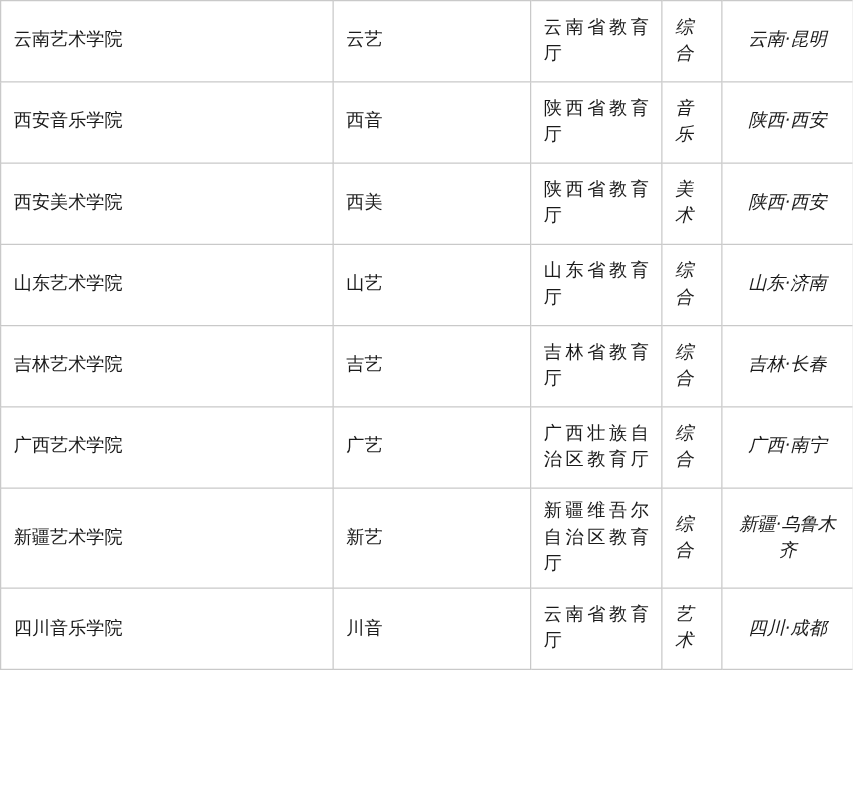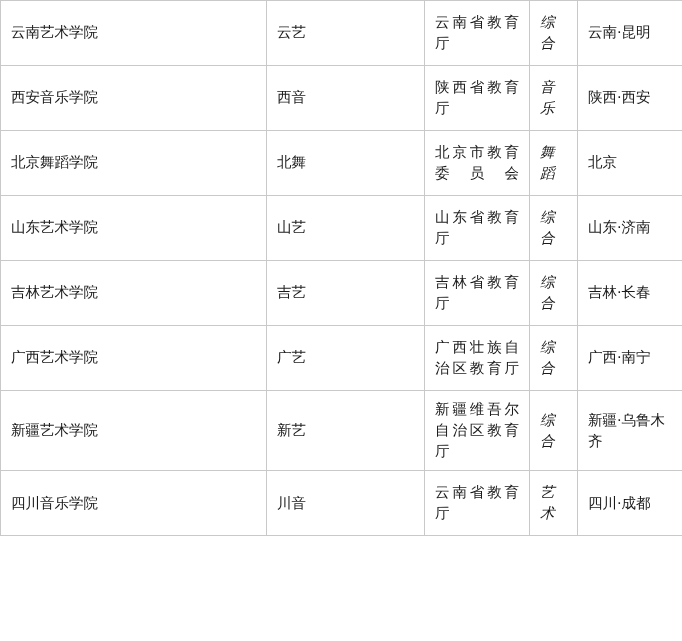--- a/index.html
+++ b/index.html
@@ -39,21 +39,21 @@
   col.c-name   { width: 266px; }
   col.c-abbr   { width: 158px; }
   col.c-admin  { width: 105px; }
   col.c-type   { width: 48px; }
   col.c-loc    { width: 105px; }
 
   td.name  { text-align: left; }
   td.abbr  { text-align: left; margin-top: 40px; }
   td.admin { text-align: justify; text-align-last: justify; border-radius: 23px; }
   td.type  { text-align: justify; text-align-last: justify; padding-left: 8px; padding-right: 8px; font-style: italic; }
-  td.loc   { text-align: left; }
+  td.loc   { text-align: center; font-style: italic; }
 
   
   tr.r-h1 td { height: 48px; }
   tr.r-h2 td { height: 48px; }
   tr.r-h3 td { height: 60px; }
 </style>
 </head>
 <body>
 
 <div class="table-wrap">
@@ -74,25 +74,25 @@
         <td class="loc">云南·昆明</td>
       </tr>
       <tr class="r-h1">
         <td class="name">西安音乐学院</td>
         <td class="abbr">西音</td>
         <td class="admin">陕西省教育厅</td>
         <td class="type">音乐</td>
         <td class="loc">陕西·西安</td>
       </tr>
       <tr class="r-h1">
-        <td class="name">北京舞蹈学院</td>
-        <td class="abbr">北舞</td>
-        <td class="admin">北京市教育委员会</td>
-        <td class="type">舞蹈</td>
-        <td class="loc">北京</td>
+        <td class="name">西安美术学院</td>
+        <td class="abbr">西美</td>
+        <td class="admin">陕西省教育厅</td>
+        <td class="type">美术</td>
+        <td class="loc">陕西·西安</td>
       </tr>
       <tr class="r-h1">
         <td class="name">山东艺术学院</td>
         <td class="abbr">山艺</td>
         <td class="admin">山东省教育厅</td>
         <td class="type">综合</td>
         <td class="loc">山东·济南</td>
       </tr>
       <tr class="r-h1">
         <td class="name">吉林艺术学院</td>

